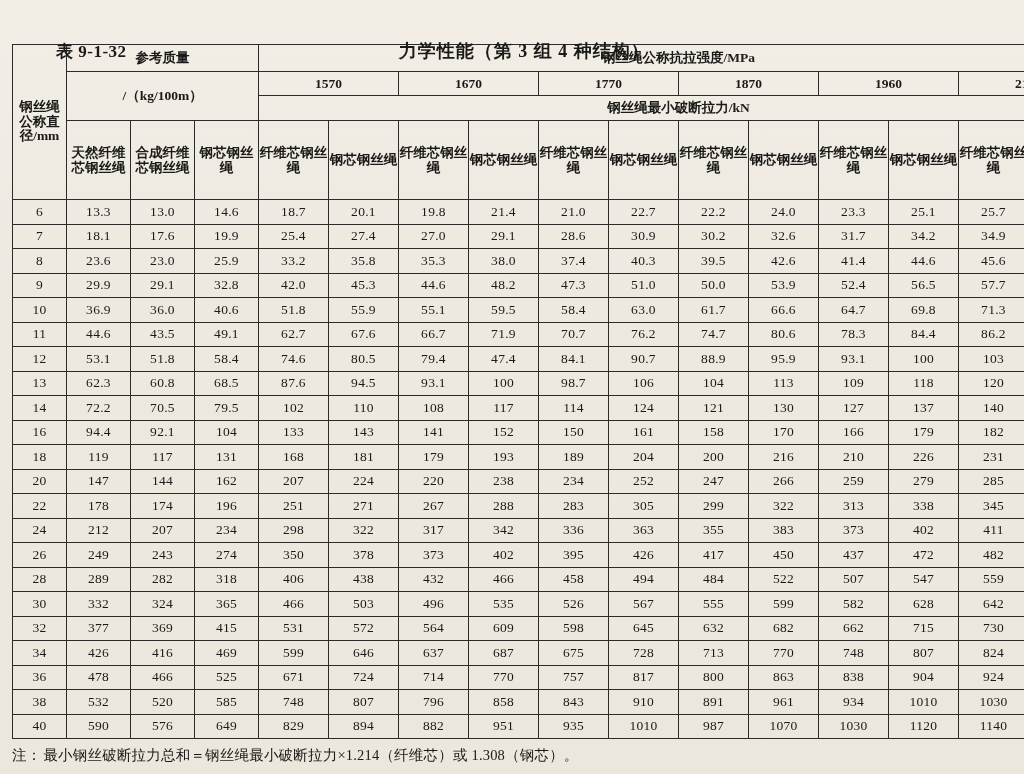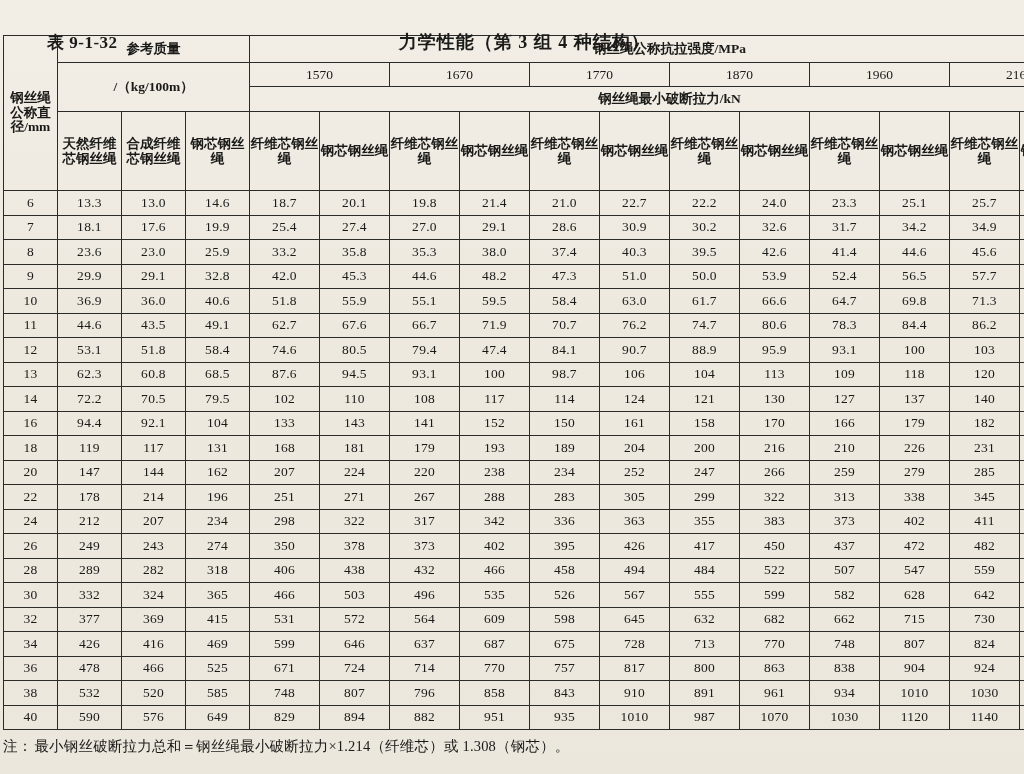--- a/index.html
+++ b/index.html
@@ -12,21 +12,21 @@
     background: #efebe2;
     font-family: "Liberation Serif", "DejaVu Serif", serif;
     color: #1a1a18;
     overflow: hidden;
   }
   .page {
     position: relative;
     width: 1024px;
     height: 774px;
     box-sizing: border-box;
-    padding: 3px;
+    padding: 12px;
     background: linear-gradient(180deg,#f2eee6 0%, #eee9df 40%, #ece7dc 100%);
   }
   .header-row {
     display: flex;
     align-items: baseline;
     padding: 10px 30px 4px 44px;
     height: 32px;
     box-sizing: border-box;
   }
   .table-no {
@@ -59,21 +59,21 @@
     font-size: 13.5px;
     padding: 0;
   }
   .hdr-strength {
     font-size: 14.5px;
     font-weight: 600;
     height: 24px;
   }
   .hdr-mpa {
     font-size: 14.5px;
-    font-weight: 400;
+    font-weight: 700;
     height: 23px;
     font-family: "Liberation Serif", serif;
   }
   .hdr-break {
     font-size: 14.5px;
     font-weight: 600;
     height: 24px;
   }
   .col-dia {
     width: 54px;
@@ -407,21 +407,21 @@
           <td class="num">247</td>
           <td class="num">266</td>
           <td class="num">259</td>
           <td class="num">279</td>
           <td class="num">285</td>
           <td class="num">308</td>
         </tr>
         <tr>
           <td class="dia num">22</td>
           <td class="num">178</td>
-          <td class="num">214</td>
+          <td class="num">174</td>
           <td class="num">196</td>
           <td class="num">251</td>
           <td class="num">271</td>
           <td class="num">267</td>
           <td class="num">288</td>
           <td class="num">283</td>
           <td class="num">305</td>
           <td class="num">299</td>
           <td class="num">322</td>
           <td class="num">313</td>

